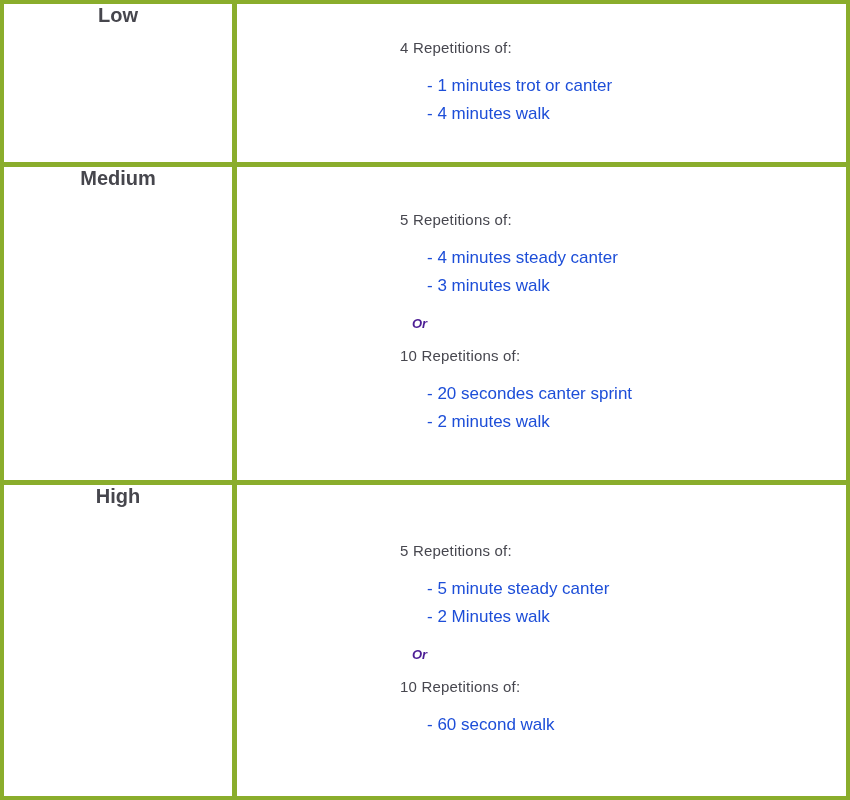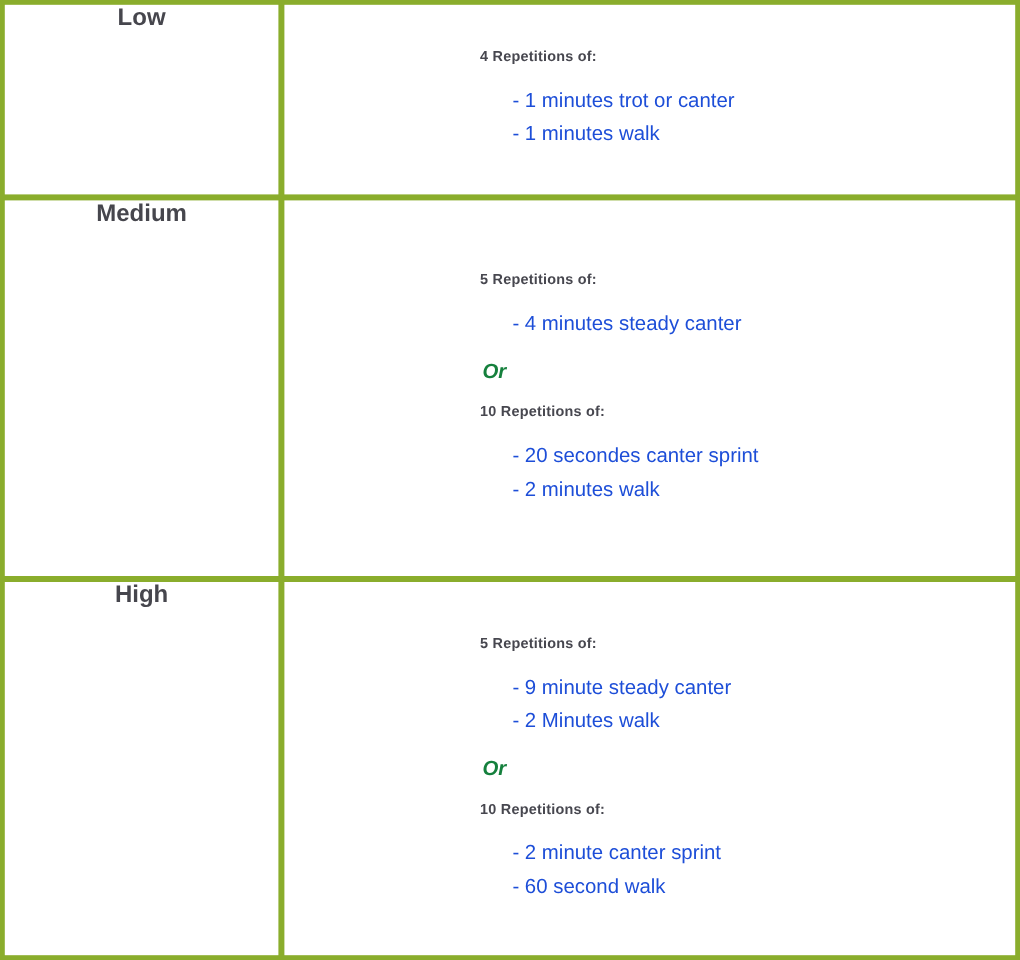--- a/index.html
+++ b/index.html
@@ -27,82 +27,82 @@
     color: #46464d;
   }
   .content-cell {
     display: flex;
     flex-direction: column;
     justify-content: center;
     padding-left: 163px;
     padding-right: 12px;
   }
   .heading {
-    font-size: 12px;
-    font-weight: 700;
+    font-size: 15px;
+    font-weight: 400;
     color: #47474f;
     margin: 8px 0;
     letter-spacing: 0.2px;
   }
   .items { margin: 8px 0 8px 27px; }
   .item {
     font-size: 17px;
     color: #1d4ed8;
     line-height: 28px;
   }
   .or {
-    font-size: 17px;
+    font-size: 13px;
     font-style: italic;
     font-weight: 700;
-    color: #15803d;
-    margin: 8px 0 8px 2px;
+    color: #4c1d95;
+    margin: 8px 0 8px 12px;
   }
 </style>
 </head>
 <body>
 
 <div class="table">
 
   <div class="cell level-cell">
     <span>Low</span>
   </div>
   <div class="cell content-cell">
     <div class="heading">4 Repetitions of:</div>
     <div class="items">
       <div class="item">- 1 minutes trot or canter</div>
-      <div class="item">- 1 minutes walk</div>
+      <div class="item">- 4 minutes walk</div>
     </div>
   </div>
 
   <div class="cell level-cell">
     <span>Medium</span>
   </div>
   <div class="cell content-cell">
     <div class="heading">5 Repetitions of:</div>
     <div class="items">
       <div class="item">- 4 minutes steady canter</div>
+      <div class="item">- 3 minutes walk</div>
     </div>
     <div class="or">Or</div>
     <div class="heading">10 Repetitions of:</div>
     <div class="items">
       <div class="item">- 20 secondes canter sprint</div>
       <div class="item">- 2 minutes walk</div>
     </div>
   </div>
 
   <div class="cell level-cell">
     <span>High</span>
   </div>
   <div class="cell content-cell">
     <div class="heading">5 Repetitions of:</div>
     <div class="items">
-      <div class="item">- 9 minute steady canter</div>
+      <div class="item">- 5 minute steady canter</div>
       <div class="item">- 2 Minutes walk</div>
     </div>
     <div class="or">Or</div>
     <div class="heading">10 Repetitions of:</div>
     <div class="items">
-      <div class="item">- 2 minute canter sprint</div>
       <div class="item">- 60 second walk</div>
     </div>
   </div>
 
 </div>
 
 </body></html>

